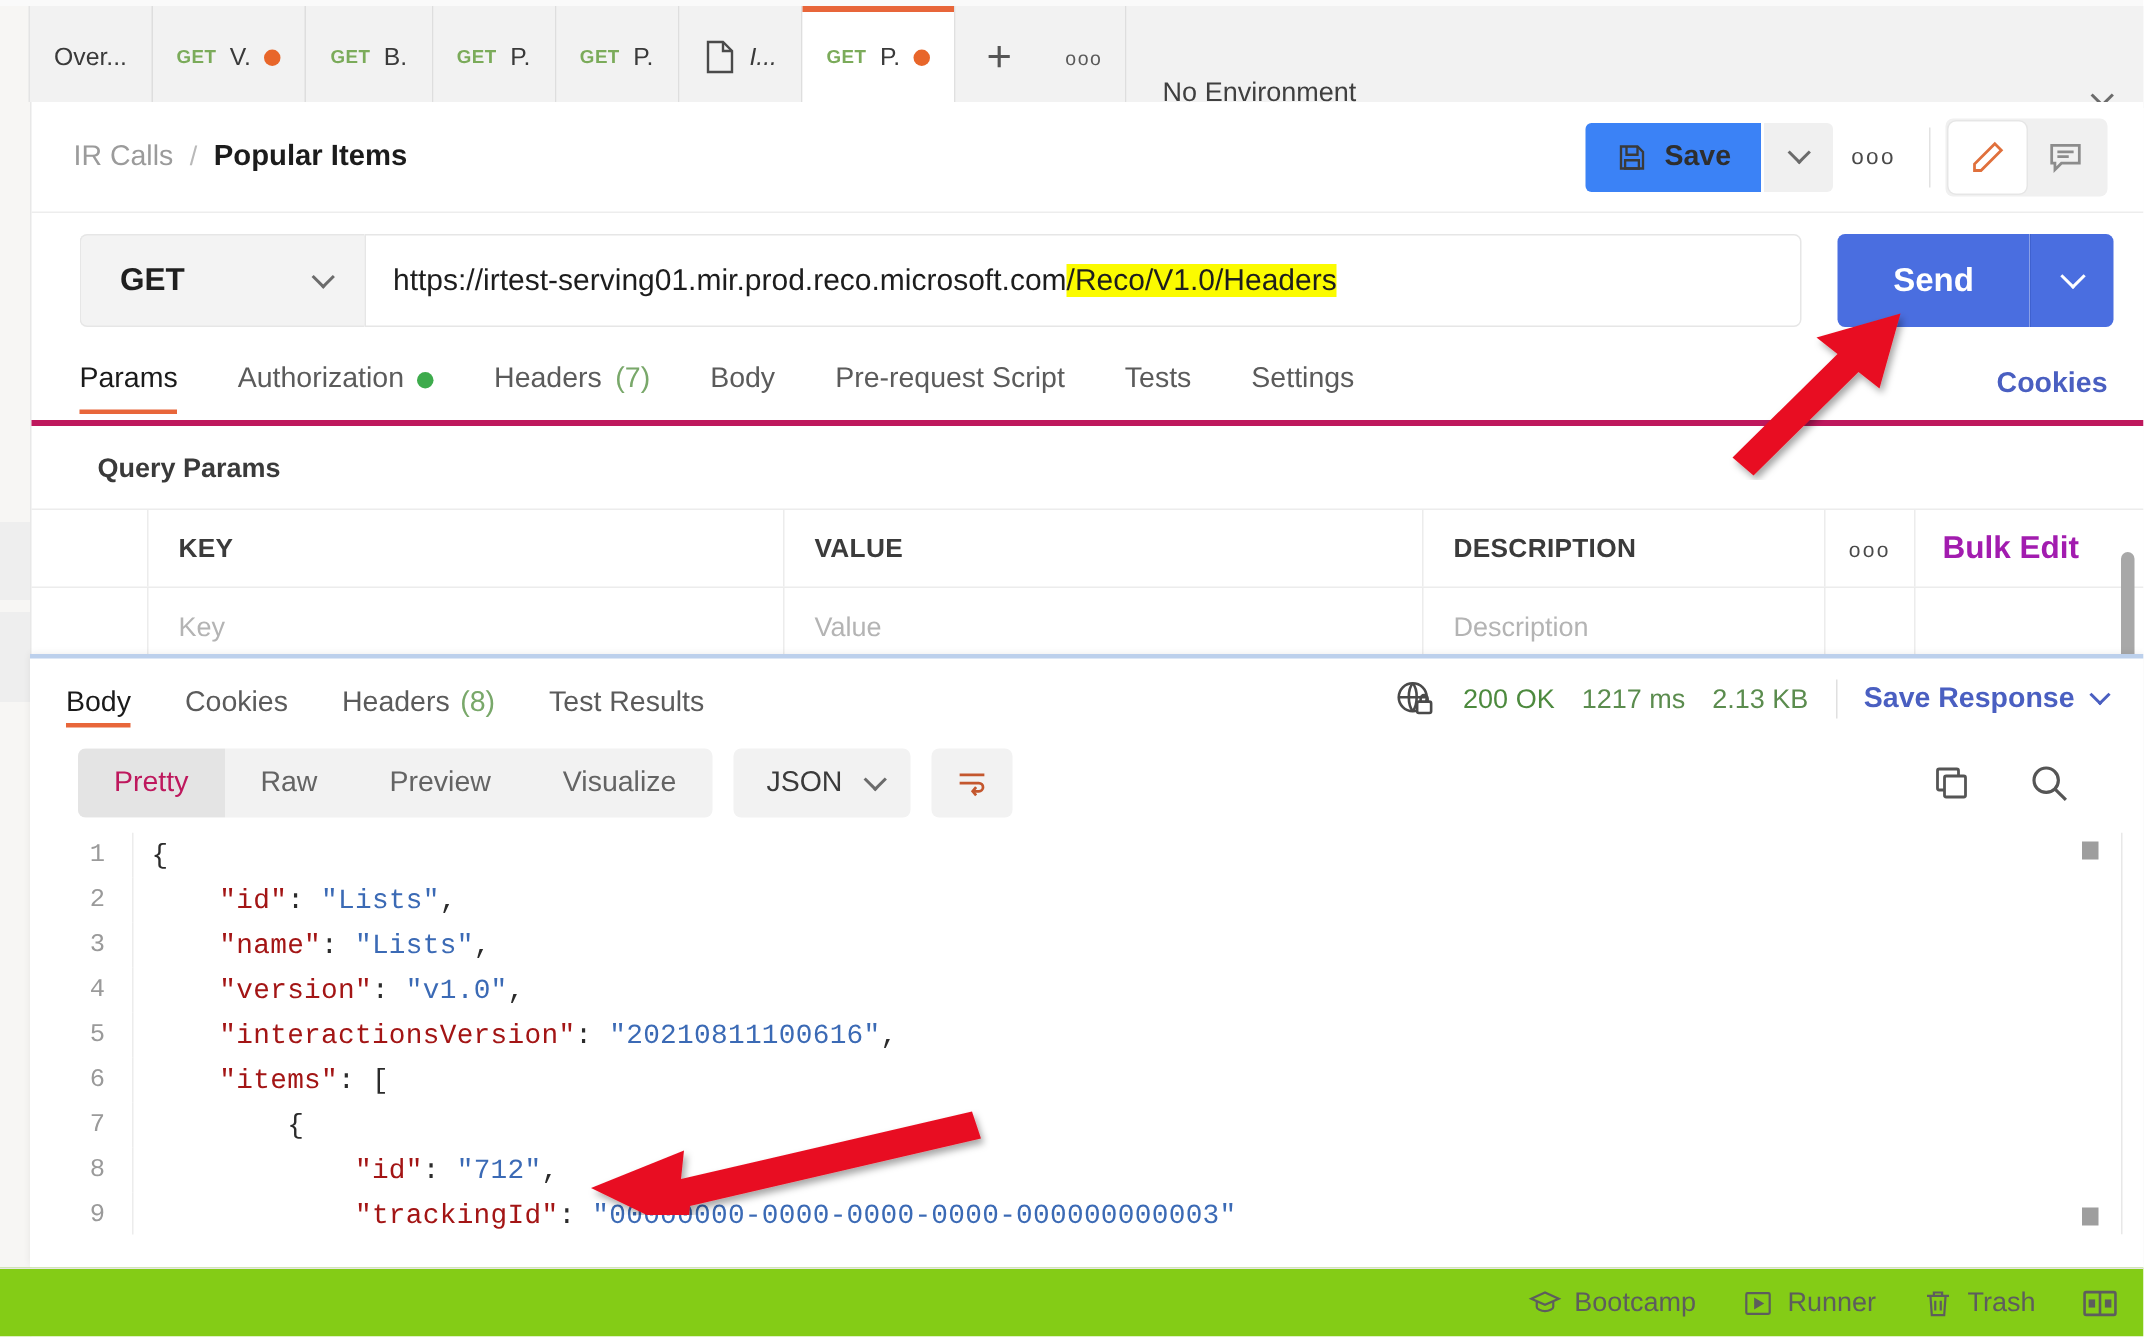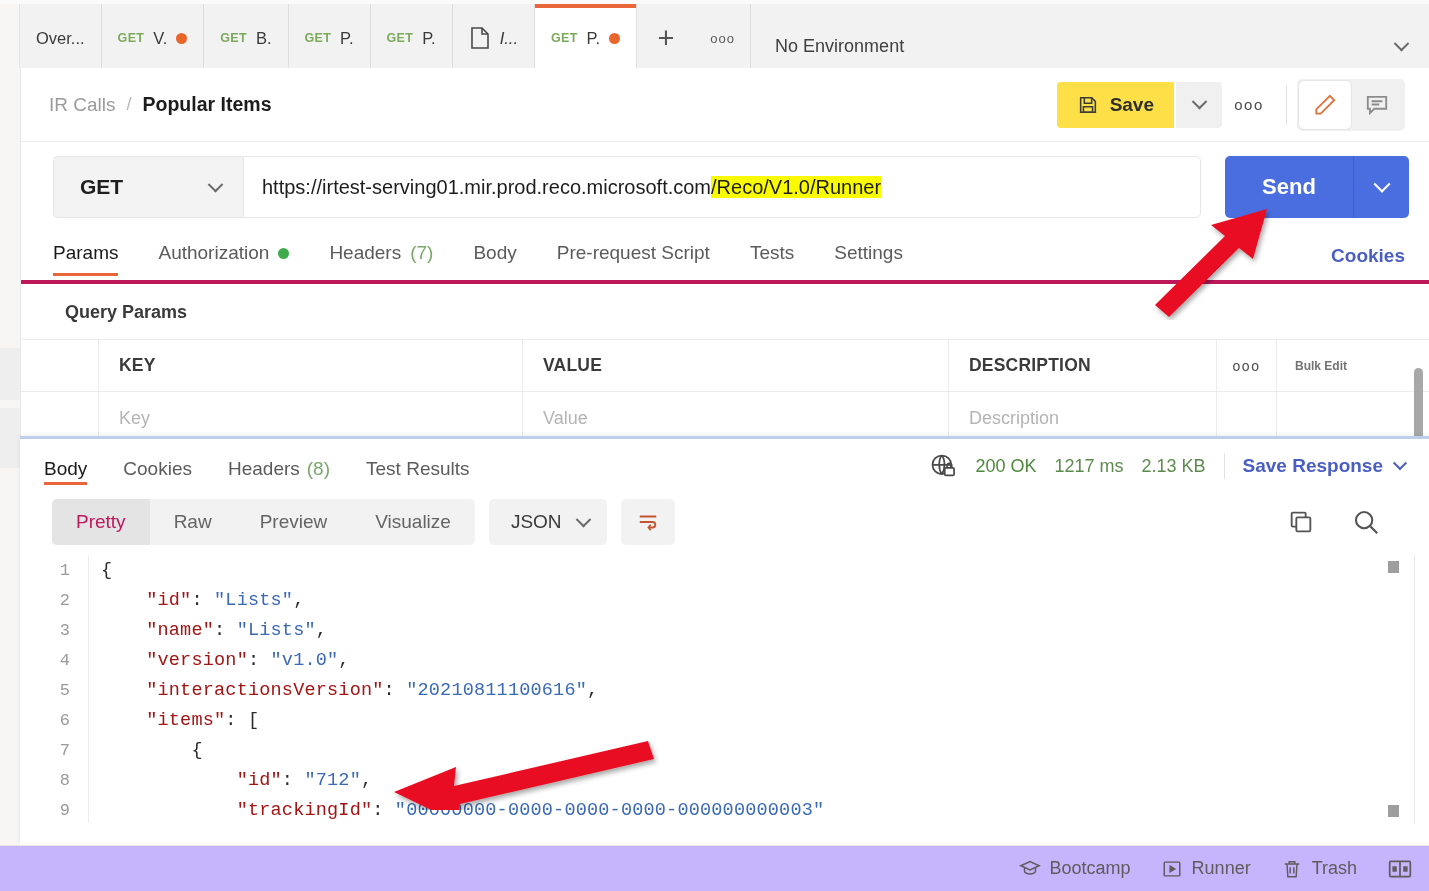--- a/index.html
+++ b/index.html
@@ -60,21 +60,21 @@
   .tab .docicon { display: inline-flex; }
   .tab-plus, .tab-more {
     display: flex; align-items: center; justify-content: center;
     height: 68px; cursor: pointer; color: #5a5a5a;
     background: #f2f2f2;
   }
   .tab-plus { width: 58px; font-size: 29px; font-weight: 300; color: #555; }
   .tab-more { width: 56px; letter-spacing: 1px; font-size: 13px;
               border-right: 1px solid #dedede; }
   .env-select {
-    flex: 1; display: flex; align-items: center; justify-content: space-between;
+    flex: 1; display: flex; align-items: flex-end; justify-content: space-between;
     padding: 16px 22px 0 24px; height: 68px;
     background: #f2f2f2; cursor: pointer;
     font-size: 18px; color: #3f3f3f;
   }
   .chev {
     display: inline-block; width: 11px; height: 11px;
     border-right: 2px solid #6b6b6b; border-bottom: 2px solid #6b6b6b;
     transform: rotate(45deg) translate(-2px,-2px);
   }
 
@@ -101,21 +101,21 @@
     border-bottom: 1px solid #ededed;
   }
   .crumb { font-size: 19px; color: #9b9b9b; cursor: pointer; }
   .crumb-sep { font-size: 18px; color: #b9b9b9; margin: 0 11px; }
   .crumb-cur { font-size: 19.5px; color: #1c1c1c; font-weight: 700; cursor: pointer; }
   .crumb-spacer { flex: 1; }
 
   .savebtn {
     display: flex; align-items: center; gap: 11px;
     height: 46px; padding: 0 20px;
-    background: #fde047; border-radius: 4px 0 0 4px;
+    background: #3b82f6; border-radius: 4px 0 0 4px;
     font-size: 19px; font-weight: 700; color: #2e2e2e; cursor: pointer;
   }
   .savecaret {
     display: flex; align-items: center; justify-content: center;
     width: 46px; height: 46px;
     background: #f0f0f0; border-radius: 0 4px 4px 0;
     margin-left: 2px; cursor: pointer;
   }
   .dots3 {
     display: flex; align-items: center; justify-content: center;
@@ -211,21 +211,21 @@
     border-right: 1px solid #ececec; padding-left: 20px;
     font-size: 17px;
   }
   .qp-cell.c0 { width: 78px; padding-left: 0; }
   .qp-cell.c1 { width: 424px; }
   .qp-cell.c2 { width: 426px; }
   .qp-cell.c3 { width: 268px; }
   .qp-cell.c4 { width: 60px; justify-content: center; padding-left: 0;
                 letter-spacing: 1.5px; font-size: 14px; color: #4a4a4a; }
   .qp-cell.c5 { width: 150px; justify-content: flex-start; padding-left: 18px;
-                border-right: none; font-weight: 700; color: #737373; font-size: 12px; }
+                border-right: none; font-weight: 700; color: #a21caf; font-size: 21px; }
   .qp-head-txt { font-weight: 700; color: #3b3b3b; font-size: 17.5px; letter-spacing: .2px; }
   .qp-ph { color: #b4b4b4; font-size: 18px; }
   .qp-scroll {
     position: absolute; right: 6px; top: 300px;
     width: 9px; height: 108px; border-radius: 5px; background: #a8a8a8;
   }
 
   
   .respane {
     position: absolute; left: 20px; top: 436px;
@@ -316,21 +316,21 @@
   .p { color: #2b2b2b; }
   .code-scroll-thumb {
     position: absolute; right: 30px; width: 11px; height: 12px; background: #9e9e9e;
   }
   .code-vline { position: absolute; right: 14px; top: 0; bottom: 0; width: 1px; background: #e8e8e8; }
 
   
   .statusbar {
     position: absolute; left: 0; bottom: 0;
     width: 1429px; height: 46px;
-    background: #c4b5fd; border-top: 1px solid #e6e6e6;
+    background: #84cc16; border-top: 1px solid #e6e6e6;
     display: flex; align-items: center; justify-content: flex-end;
     padding-right: 16px; gap: 30px;
   }
   .sb-item {
     display: flex; align-items: center; gap: 9px;
     font-size: 18px; color: #5d5d5d; cursor: pointer;
   }
 
   
   .arrow-svg { position: absolute; pointer-events: none; }
@@ -432,21 +432,21 @@
         </div>
       </div>
     </div>
 
     <div class="urlrow">
       <div class="methodbox">
         <span class="m">GET</span>
         <span class="chev"></span>
       </div>
       <div class="urlbox">
-        <span class="urltext"><span>https://irtest-serving01.mir.prod.reco.microsoft.com</span><span class="urlhl">/Reco/V1.0/Runner</span></span>
+        <span class="urltext"><span>https://irtest-serving01.mir.prod.reco.microsoft.com</span><span class="urlhl">/Reco/V1.0/Headers</span></span>
       </div>
       <div class="sendwrap">
         <div class="sendbtn">
           <span>Send</span>
         </div>
         <div class="sendcaret">
           <span class="chev-w"></span>
         </div>
       </div>
     </div>

